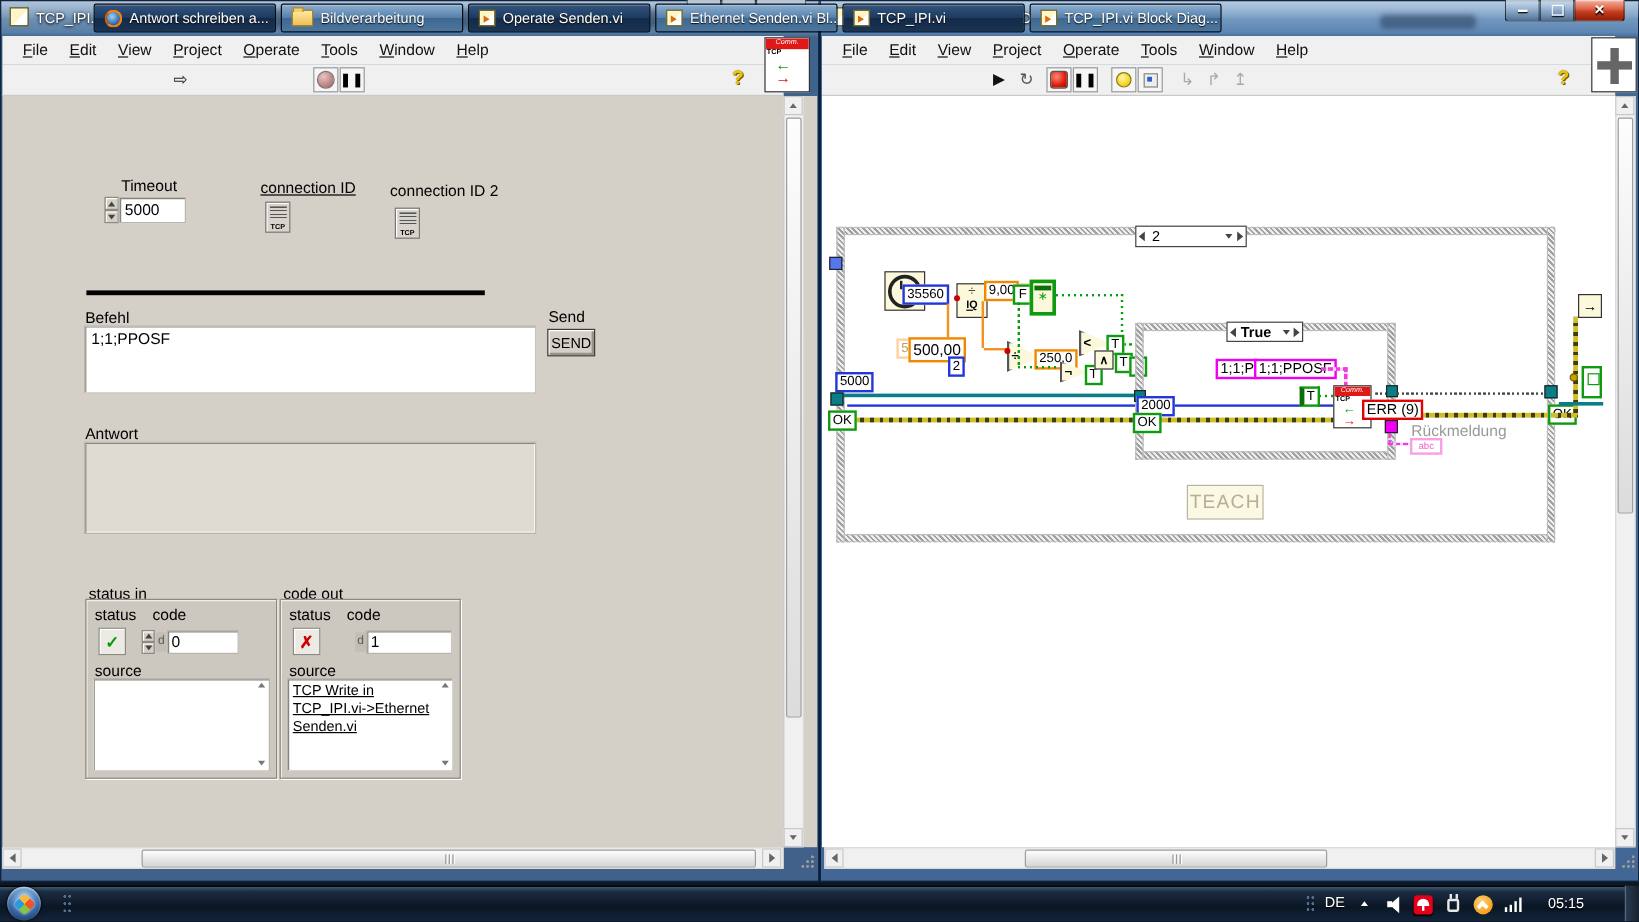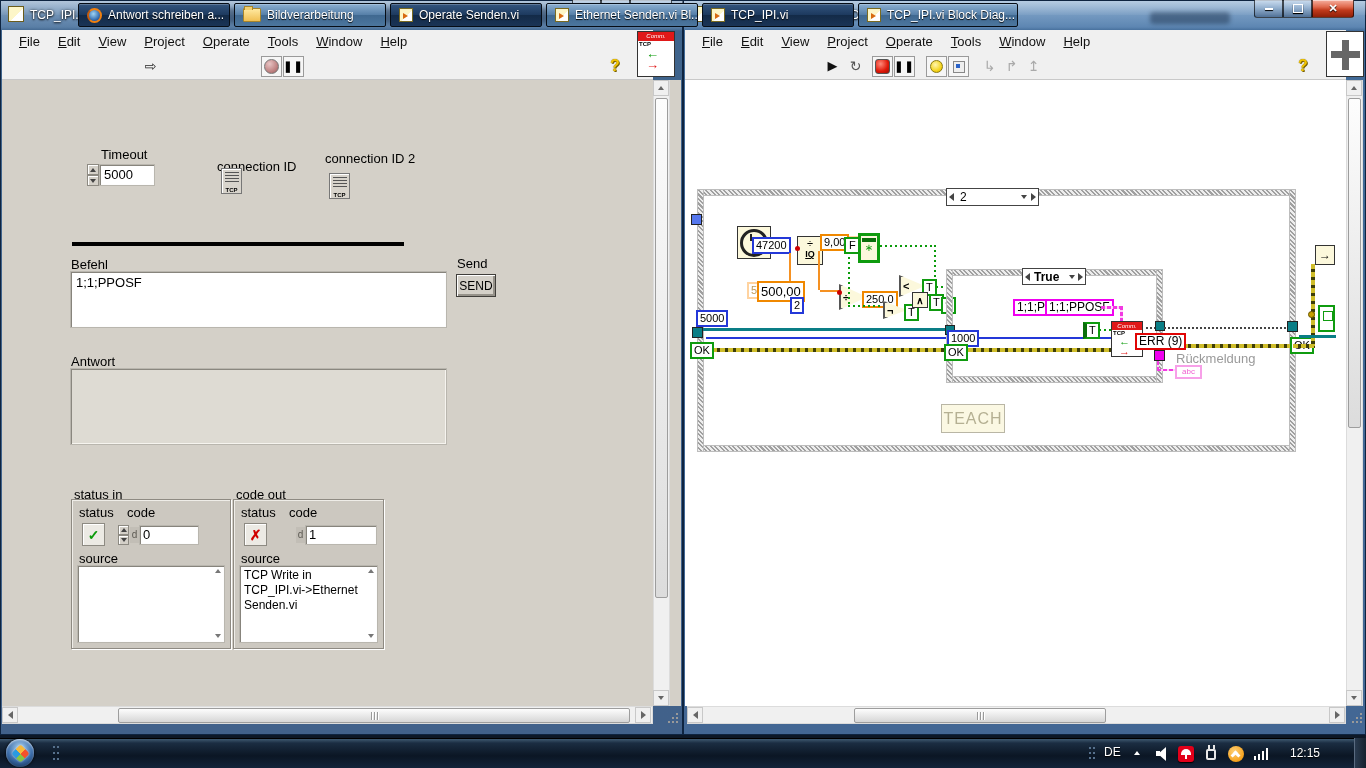--- a/index.html
+++ b/index.html
@@ -42,21 +42,21 @@
   .tri.up{border-width:0 3px 4px 3px;border-color:transparent transparent #444 transparent;}
   .tri.down{border-width:4px 3px 0 3px;border-color:#444 transparent transparent transparent;}
   .tri.left{border-width:4px 5px 4px 0;border-color:transparent #444 transparent transparent;}
   .tri.right{border-width:4px 0 4px 5px;border-color:transparent transparent transparent #444;}
   .refnumicon{position:absolute;width:21px;height:26px;background:#d8d4cc;border:1px solid #777;box-shadow:inset 1px 1px 0 #fff;box-sizing:border-box;}
   .refnumicon .pat{position:absolute;left:3px;top:3px;width:14px;height:10px;background:repeating-linear-gradient(0deg,#555 0 1px,transparent 1px 3px);}
   .refnumicon .txt{position:absolute;left:0;bottom:0;width:100%;text-align:center;font-size:6px;font-weight:bold;color:#000;}
   .clusterbox{position:absolute;background:#ccc8c0;border:1px solid #8e8a82;box-shadow:inset 1px 1px 0 #efede8,1px 1px 0 #fff;box-sizing:border-box;}
   .statusbtn{position:absolute;width:21px;height:21px;background:#eceae4;border:1px solid #8d8a82;box-shadow:inset 1px 1px 0 #fff;display:flex;align-items:center;justify-content:center;font-size:14px;font-weight:bold;}
   .radix{position:absolute;width:9px;height:16px;background:#c2beb6;color:#5c5952;font-size:10px;line-height:16px;text-align:center;}
-  .srcbox{position:absolute;background:#fff;box-shadow:inset 1px 1px 0 #87847c,inset -1px -1px 0 #fdfdfd;border:1px solid #b9b6ae;box-sizing:border-box;font-size:12px;line-height:15px;padding:2px 14px 2px 4px;color:#000;}
+  .srcbox{position:absolute;background:#fff;box-shadow:inset 1px 1px 0 #87847c,inset -1px -1px 0 #fdfdfd;border:1px solid #b9b6ae;box-sizing:border-box;font-size:12px;line-height:15px;padding:2px 14px 2px 4px;color:#000;text-decoration:underline;}
   .sarr{position:absolute;right:2px;}
   .classicbtn{position:absolute;background:#d4d0c8;border:1px solid #403e3a;box-shadow:inset 1px 1px 0 #fff,inset -2px -2px 0 #96928a;font-size:12px;color:#000;display:flex;align-items:center;justify-content:center;}
   
   .sb-track{position:absolute;background:#f0f0f0;border:1px solid #dcdcdc;box-sizing:border-box;}
   .sb-thumb{position:absolute;background:linear-gradient(180deg,#fdfdfd,#dcdcdc);border:1px solid #9d9d9d;border-radius:2px;box-sizing:border-box;}
   .sb-thumb.h{background:linear-gradient(180deg,#fdfdfd,#d6d6d6);}
   .sb-btn{position:absolute;width:16px;height:16px;background:#f0f0f0;border:1px solid #c8c8c8;box-sizing:border-box;display:flex;align-items:center;justify-content:center;}
   .grip{display:flex;gap:2px;}
   .grip i{display:block;width:1px;height:8px;background:#9a9a9a;box-shadow:1px 0 0 #fff;}
   .rgrip{position:absolute;width:12px;height:12px;background:
@@ -87,21 +87,21 @@
   .w-err-v{background:repeating-linear-gradient(180deg,#cfbd2a 0 5px,#3d3d08 5px 8px);}
   .w-gdot{background:repeating-linear-gradient(90deg,#0b9b0b 0 2px,transparent 2px 5px);}
   .w-gdot-v{background:repeating-linear-gradient(180deg,#0b9b0b 0 2px,transparent 2px 5px);}
   .w-kdot{background:repeating-linear-gradient(90deg,#444 0 2px,transparent 2px 4px);}
   .w-pink{background:repeating-linear-gradient(90deg,#f23ae2 0 4px,#ffd2f8 4px 6px);}
   .w-pink-v{background:repeating-linear-gradient(180deg,#f23ae2 0 4px,#ffd2f8 4px 6px);}
   .tun{position:absolute;border:1px solid #222;box-sizing:border-box;}
   .commnode{position:absolute;width:32px;height:36px;background:#fff;border:1px solid #333;box-sizing:border-box;overflow:hidden;}
   .commnode .hdr{height:8px;background:#e01818;color:#fff;font-size:6px;line-height:8px;text-align:center;font-style:italic;}
   .commnode .tcp{font-size:6px;font-weight:bold;line-height:7px;padding-left:1px;}
-  .teach{position:absolute;background:#fbf8e3;border:1px solid #b9b6a5;color:#b5b093;font-size:16px;letter-spacing:1px;display:flex;align-items:center;justify-content:center;}
+  .teach{position:absolute;background:#fbf8e3;border:1px solid #b9b6a5;color:#b5b093;font-size:16px;letter-spacing:1px;display:flex;align-items:center;justify-content:center;margin-left:48px;}
   
   .taskbar{position:absolute;left:0;top:738px;width:1366px;height:30px;background:linear-gradient(180deg,#3e586f 0,#1b2d42 14%,#0b1624 58%,#13243a 100%);border-top:1px solid #000;box-sizing:border-box;}
   .tbtn2{position:absolute;top:3px;height:24px;border-radius:2px;border:1px solid #060d16;display:flex;align-items:center;gap:6px;padding:0 8px;color:#fff;font-size:12px;text-shadow:0 1px 1px #000;background:linear-gradient(180deg,#33557e 0,#1d3a5f 49%,#132a47 50%,#1a3456 100%);box-shadow:inset 0 1px 0 rgba(255,255,255,.22);box-sizing:border-box;white-space:nowrap;overflow:hidden;}
   .tbtn2.lit{background:linear-gradient(180deg,#8cb0d2 0,#567fa8 49%,#3f6890 50%,#4c769e 100%);}
   .lvico{width:14px;height:14px;background:linear-gradient(135deg,#fdf6c8 0 55%,#fff 55%);border:1px solid #7a6a20;box-sizing:border-box;position:relative;flex:0 0 auto;}
   .lvico::after{content:"";position:absolute;left:3px;top:4px;border-style:solid;border-width:3px 0 3px 5px;border-color:transparent transparent transparent #d86a10;}
   .trayicon{position:absolute;top:7px;}
   .traytext{position:absolute;color:#fff;font-size:12px;text-shadow:0 1px 1px #000;}
 </style>
 </head>
@@ -158,21 +158,21 @@
   <div class="spin" style="left:87px;top:164px;">
     <div>
         <span class="tri up"></span>
       </div>
     <div>
         <span class="tri down"></span>
       </div>
   </div>
   <div class="abs sunken" style="left:99px;top:164px;width:56px;height:22px;font-size:13px;line-height:20px;padding-left:4px;">5000</div>
 
-  <div class="lvlabel" style="left:217px;top:159px;">connection ID</div>
+  <div class="lvlabel" style="left:217px;top:149px;text-decoration:underline;">connection ID</div>
   <div class="refnumicon" style="left:221px;top:168px;">
     <span class="pat"></span>
     <span class="txt">TCP</span>
   </div>
   <div class="lvlabel" style="left:325px;top:151px;">connection ID 2</div>
   <div class="refnumicon" style="left:329px;top:173px;">
     <span class="pat"></span>
     <span class="txt">TCP</span>
   </div>
 
@@ -315,21 +315,21 @@
   <div class="v bl" style="left:696px;top:310px;">5000</div>
   <div class="tun" style="left:692px;top:327px;width:11px;height:11px;background:#0a7e86;"></div>
   <div class="v gr" style="left:690px;top:342px;">OK</div>
 
   <div class="node" style="left:737px;top:226px;width:34px;height:33px;display:flex;align-items:center;justify-content:center;">
     <span style="width:22px;height:22px;border:3px solid #222;border-radius:50%;position:relative;background:#fcf8dc;">
       <span style="position:absolute;left:7px;top:2px;width:2px;height:7px;background:#222;"></span>
       <span style="position:absolute;left:8px;top:7px;width:6px;height:2px;background:#222;"></span>
     </span>
   </div>
-  <div class="v bl" style="left:752px;top:237px;">47200</div>
+  <div class="v bl" style="left:752px;top:237px;">35560</div>
   <div class="node" style="left:797px;top:236px;width:26px;height:29px;text-align:center;">
     <div style="font-size:11px;line-height:12px;">÷</div>
     <div style="font-size:9px;font-weight:bold;line-height:10px;text-decoration:underline;">IQ</div>
   </div>
   <div class="abs" style="left:795px;top:246px;width:5px;height:5px;border-radius:50%;background:#c00;"></div>
   <div class="v pale" style="left:849px;top:236px;">50</div>
   <div class="v or" style="left:820px;top:234px;">9,00</div>
 
   <div class="wire w-or" style="left:789px;top:253px;width:2px;height:33px;"></div>
   <div class="wire w-or" style="left:818px;top:251px;width:2px;height:39px;"></div>
@@ -373,21 +373,21 @@
     <span class="tri right" style="margin-right:2px;"></span>
   </div>
 
   <div class="tun" style="left:945px;top:325px;width:10px;height:10px;background:#0a7e86;"></div>
   <div class="v pk" style="left:1013px;top:299px;font-size:12px;">1;1;P</div>
   <div class="v pk" style="left:1045px;top:299px;font-size:12px;">1;1;PPOSF</div>
   <div class="wire w-pink" style="left:1101px;top:306px;width:22px;height:3px;"></div>
   <div class="wire w-pink-v" style="left:1120px;top:306px;width:3px;height:17px;"></div>
   <div class="v gr" style="left:1083px;top:322px;border-left:4px solid #0a6e0a;">T</div>
   <div class="wire w-gdot" style="left:1099px;top:329px;width:13px;height:2px;"></div>
-  <div class="v bl" style="left:947px;top:330px;">1000</div>
+  <div class="v bl" style="left:947px;top:330px;">2000</div>
   <div class="v gr" style="left:944px;top:344px;">OK</div>
 
   <div class="commnode" style="left:1111px;top:321px;">
     <div class="hdr">Comm.</div>
     <div class="tcp">TCP</div>
     <span style="display:block;font-weight:bold;font-size:11px;line-height:9px;padding-left:7px;color:#0b9b0b;">←</span>
     <span style="display:block;font-weight:bold;font-size:11px;line-height:10px;padding-left:7px;color:#e01818;">→</span>
   </div>
 
   <div class="wire w-err" style="left:1143px;top:344px;width:152px;height:4px;"></div>
@@ -491,16 +491,16 @@
   </div>
   <div class="trayicon" style="left:1228px;top:746px;width:16px;height:16px;border-radius:50%;background:radial-gradient(circle at 40% 35%,#ffd27a,#f5a11c 70%,#c87708);">
     <span style="position:absolute;left:4px;top:6px;width:7px;height:7px;border-top:3px solid #fff;border-left:3px solid #fff;transform:rotate(45deg);box-sizing:border-box;"></span>
   </div>
   <div class="trayicon" style="left:1254px;top:748px;width:16px;height:12px;">
     <span style="position:absolute;left:0;bottom:0;width:2px;height:4px;background:#fff;"></span>
     <span style="position:absolute;left:4px;bottom:0;width:2px;height:6px;background:#fff;"></span>
     <span style="position:absolute;left:8px;bottom:0;width:2px;height:9px;background:#fff;"></span>
     <span style="position:absolute;left:12px;bottom:0;width:2px;height:12px;background:#fff;"></span>
   </div>
-  <div class="traytext" style="left:1290px;top:746px;">12:15</div>
+  <div class="traytext" style="left:1290px;top:746px;">05:15</div>
   <div class="abs" style="left:1354px;top:738px;width:12px;height:30px;background:linear-gradient(90deg,#2a3b50,#16222f);border-left:1px solid #5a6b80;box-sizing:border-box;"></div>
 
 </div>
 
 </body></html>

